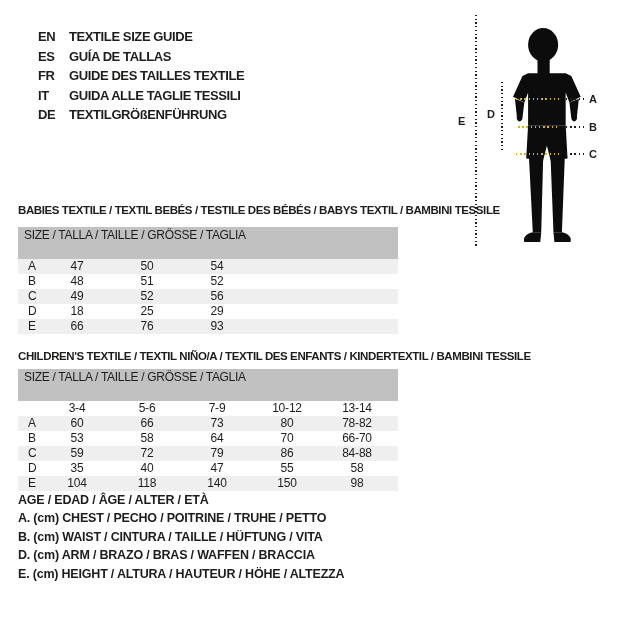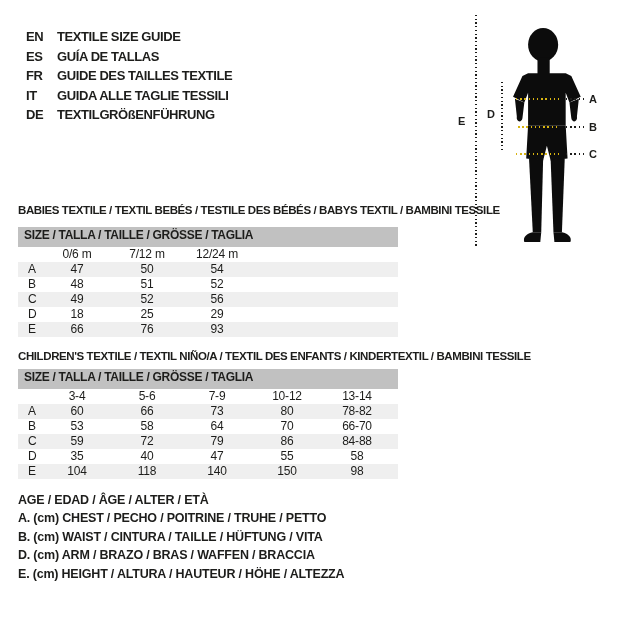--- a/index.html
+++ b/index.html
@@ -1,34 +1,34 @@
 <!DOCTYPE html>
 <html><head>
 <meta charset="utf-8">
 <style>
   html,body{margin:0;padding:0;background:#ffffff;}
   #stage{
     position:relative;width:620px;height:620px;background:#ffffff;overflow:hidden;
     font-family:"Liberation Sans",sans-serif;color:#1d1d1b;
   }
   
-  .lang-list{position:absolute;left:26px;top:27px;}
+  .lang-list{position:absolute;left:38px;top:27px;}
   .lang-row{display:flex;height:19.6px;line-height:19.6px;font-size:13px;font-weight:700;letter-spacing:-0.4px;}
   .lang-code{width:31px;flex:0 0 31px;}
   
   .fig-svg{position:absolute;left:498px;top:28px;width:94px;height:216px;}
   .vdot{position:absolute;width:2px;background:repeating-linear-gradient(to bottom,#1d1d1b 0 1.3px,transparent 1.3px 3.7px);}
   .hdot{position:absolute;height:2px;background:repeating-linear-gradient(to right,#1d1d1b 0 1.5px,transparent 1.5px 4.2px);}
   .hdot.yellow{background:repeating-linear-gradient(to right,#d8b411 0 1.5px,transparent 1.5px 4.2px);z-index:3;}
   .measure-label{position:absolute;font-size:11px;font-weight:700;line-height:12px;}
   
   .section-heading{position:absolute;left:18px;font-size:11.5px;font-weight:700;letter-spacing:-0.4px;white-space:nowrap;}
   
   .size-table{position:absolute;left:18px;width:380px;}
-  .size-bar{height:20px;line-height:16px;background:#c1c1c1;font-size:12px;font-weight:700;letter-spacing:-0.3px;padding-left:6px;box-sizing:border-box;}
+  .size-bar{height:32px;line-height:16px;background:#c1c1c1;font-size:12px;font-weight:400;letter-spacing:-0.3px;padding-left:6px;box-sizing:border-box;}
   .t-row{display:grid;height:15px;line-height:15px;font-size:12px;letter-spacing:-0.2px;}
   .babies .t-row{grid-template-columns:24px 70px 70px 70px 1fr;}
   .children .t-row{grid-template-columns:24px 70px 70px 70px 70px 70px 1fr;}
   .t-row.stripe{background:#efefef;}
   .t-row .rlabel{padding-left:10px;}
   .t-row .cell{text-align:center;}
   
   .legend{position:absolute;left:18px;top:491px;font-weight:bold;}
   .legend-line{height:18.4px;line-height:18.4px;font-size:12.5px;letter-spacing:-0.2px;white-space:nowrap;}
 </style>
@@ -90,26 +90,20 @@
   <div class="measure-label" style="left:589px;top:121px;">B</div>
 
   <div class="hdot yellow" style="left:516px;top:153px;width:44px;"></div>
   <div class="hdot" style="left:566px;top:153px;width:19px;"></div>
   <div class="measure-label" style="left:589px;top:148px;">C</div>
 
   <div class="section-heading" style="top:204px;text-align:center;">BABIES TEXTILE / TEXTIL BEBÉS / TESTILE DES BÉBÉS / BABYS TEXTIL / BAMBINI TESSILE</div>
 
   <div class="size-table babies" style="top:227px;">
     <div class="size-bar">SIZE / TALLA / TAILLE / GRÖSSE / TAGLIA</div>
-    <div class="t-row">
-      <span class="rlabel"></span>
-      <span class="cell">0/6 m</span>
-      <span class="cell">7/12 m</span>
-      <span class="cell">12/24 m</span>
-    </div>
     <div class="t-row stripe">
       <span class="rlabel">A</span>
       <span class="cell">47</span>
       <span class="cell">50</span>
       <span class="cell">54</span>
     </div>
     <div class="t-row">
       <span class="rlabel">B</span>
       <span class="cell">48</span>
       <span class="cell">51</span>

